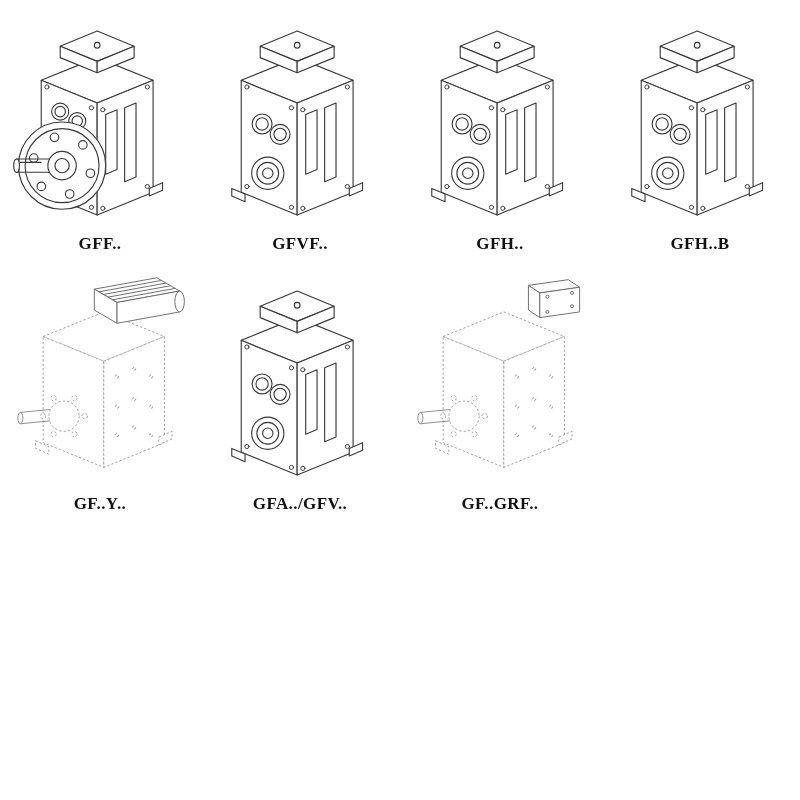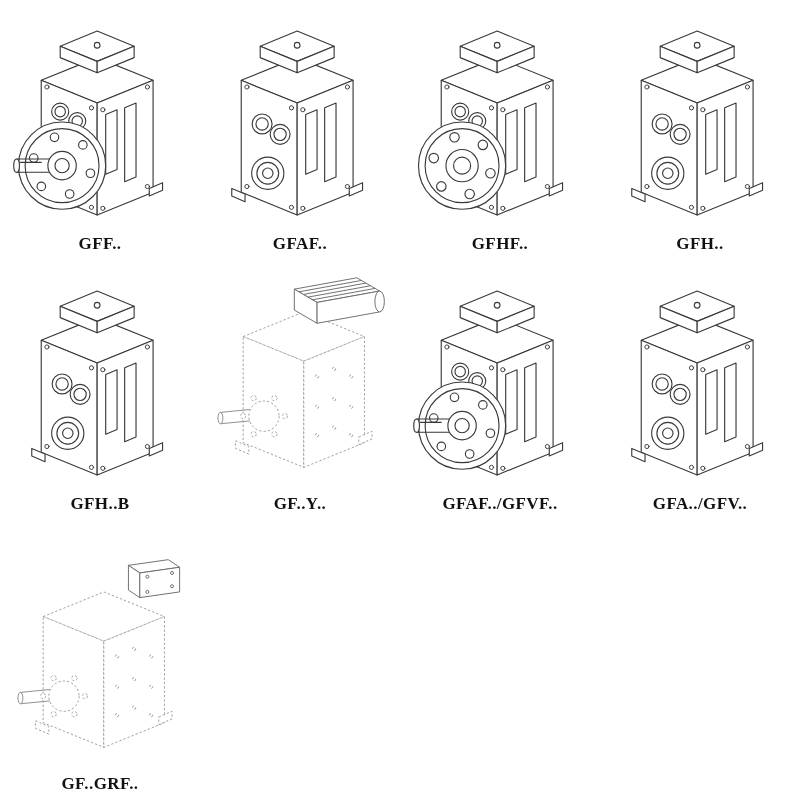--- a/index.html
+++ b/index.html
@@ -232,29 +232,23 @@
       <use href="#sym-flange"></use>
     </svg>
     <div class="label">GFF..</div>
   </div>
 
 
   <div class="cell">
     <svg class="drawing" viewBox="0 0 200 230" xmlns="http://www.w3.org/2000/svg">
       <use href="#sym-bores"></use>
     </svg>
-    <div class="label">GFAF..</div>
-  </div>
-
-  <div class="cell">
-    <svg class="drawing" viewBox="0 0 200 230" xmlns="http://www.w3.org/2000/svg">
-      <use href="#sym-flange-open"></use>
-    </svg>
-    <div class="label">GFHF..</div>
-  </div>
+    <div class="label">GFVF..</div>
+  </div>
+
 
   <div class="cell">
     <svg class="drawing" viewBox="0 0 200 230" xmlns="http://www.w3.org/2000/svg">
       <use href="#sym-bores"></use>
     </svg>
     <div class="label">GFH..</div>
   </div>
 
   <div class="cell">
     <svg class="drawing" viewBox="0 0 200 230" xmlns="http://www.w3.org/2000/svg">
@@ -264,26 +258,20 @@
   </div>
 
 
   <div class="cell">
     <svg class="drawing" viewBox="0 0 200 230" xmlns="http://www.w3.org/2000/svg">
       <use href="#sym-dashed-motor"></use>
     </svg>
     <div class="label">GF..Y..</div>
   </div>
 
-  <div class="cell">
-    <svg class="drawing" viewBox="0 0 200 230" xmlns="http://www.w3.org/2000/svg">
-      <use href="#sym-flange"></use>
-    </svg>
-    <div class="label">GFAF../GFVF..</div>
-  </div>
 
   <div class="cell">
     <svg class="drawing" viewBox="0 0 200 230" xmlns="http://www.w3.org/2000/svg">
       <use href="#sym-bores"></use>
     </svg>
     <div class="label">GFA../GFV..</div>
   </div>
 
   <div class="cell">
     <svg class="drawing" viewBox="0 0 200 230" xmlns="http://www.w3.org/2000/svg">

